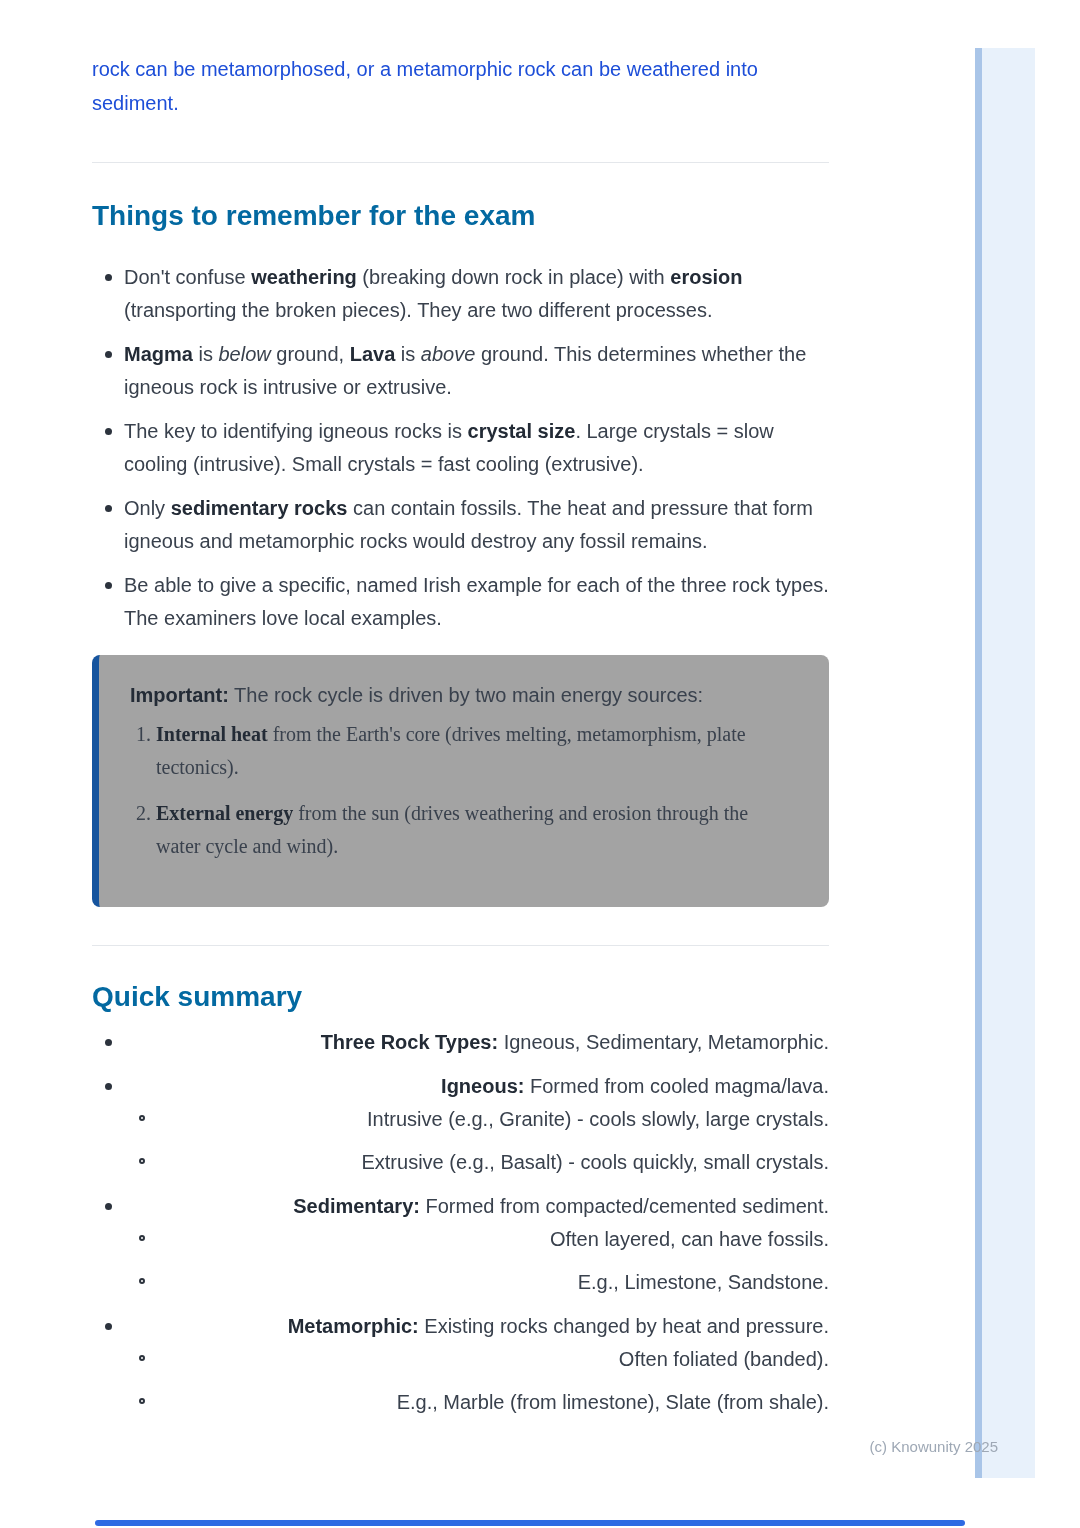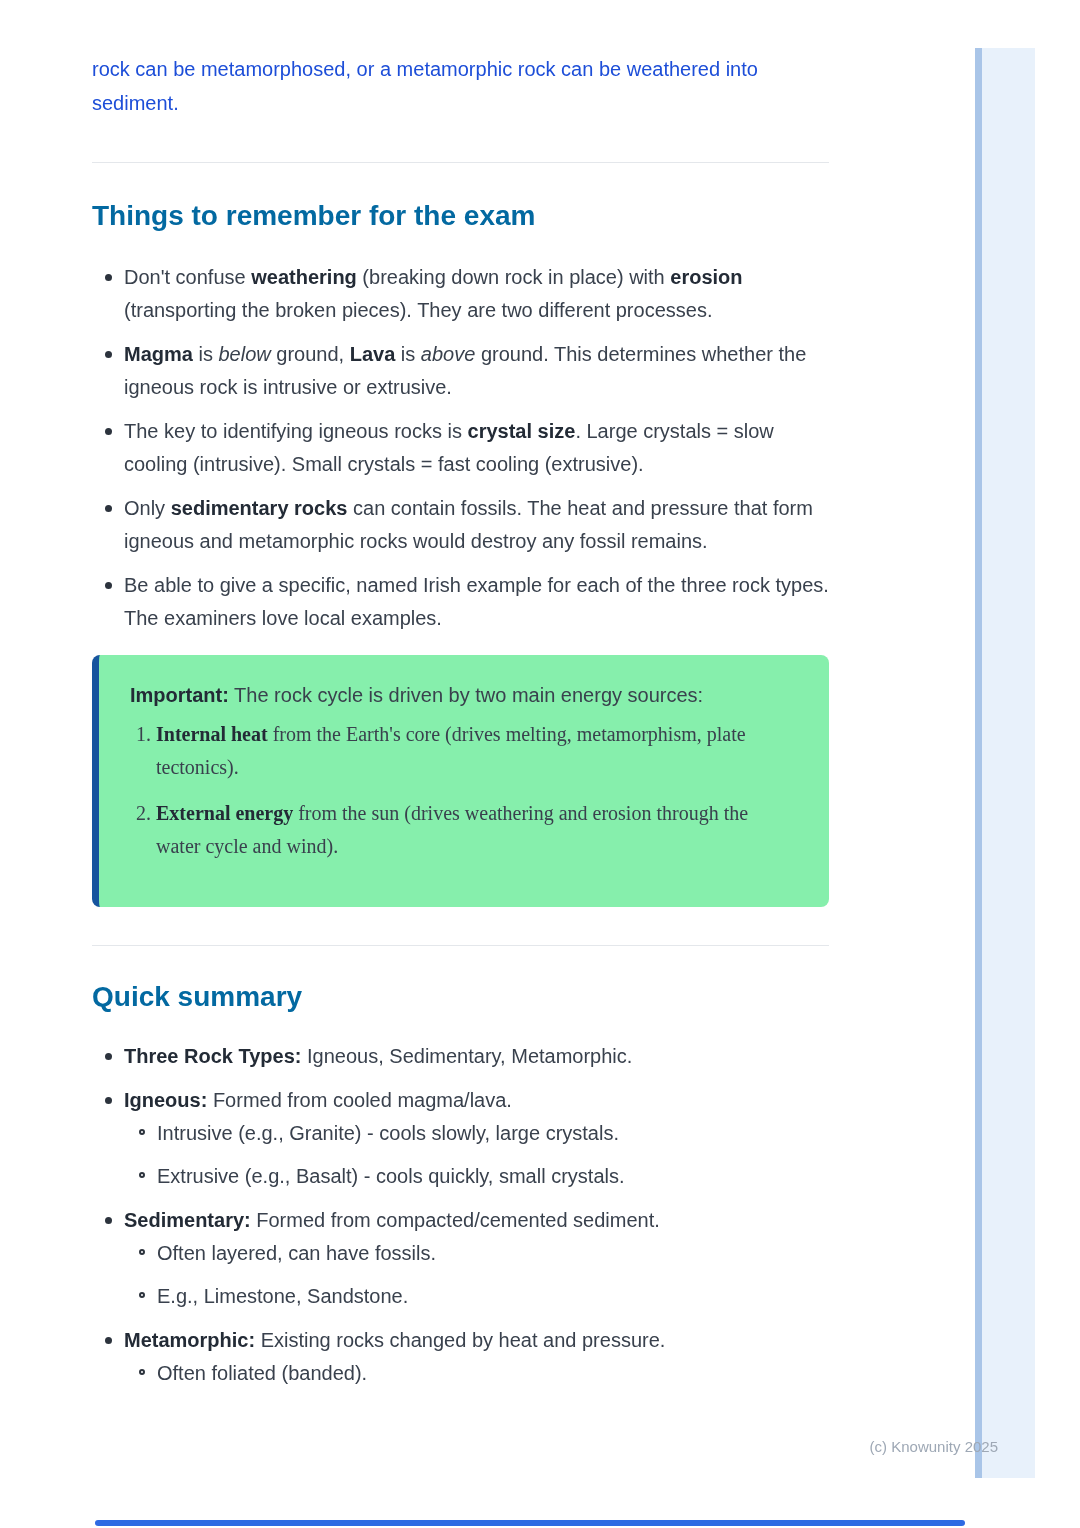--- a/index.html
+++ b/index.html
@@ -11,30 +11,30 @@
   .intro{margin:52px 0 0 0;font-size:20px;line-height:34px;color:#1d4ed8;}
   .divider{border:none;border-top:1px solid #e4e7eb;margin:42px 0 0 0;height:0;}
   .divider.second{margin-top:38px;}
   h2.section-title{margin:36px 0 0 0;font-size:28px;line-height:34px;font-weight:bold;color:#0369a1;letter-spacing:0;}
   h2.summary-title{margin-top:34px;}
 
   ul.bullet-list{list-style:none;margin:28px 0 0 0;padding:0;font-size:20px;line-height:33px;}
   ul.bullet-list>li{position:relative;padding-left:32px;margin-bottom:11px;}
   ul.bullet-list>li::before{content:"";position:absolute;left:13px;top:13px;width:7px;height:7px;border-radius:50%;background:#2c333d;}
 
-  ul.summary-list{margin-top:26px;}
+  ul.summary-list{margin-top:12px;text-align:right;}
   ul.circle-list{list-style:none;margin:0;padding:0;}
   ul.circle-list>li{position:relative;padding-left:33px;margin-bottom:10px;}
   ul.circle-list>li::before{content:"";position:absolute;left:15px;top:12px;width:6px;height:6px;border-radius:50%;background:transparent;border:2px solid #2c333d;box-sizing:border-box;}
 
   .bold{font-weight:bold;color:#232b36;}
   .italic{font-style:italic;}
 
   .callout{
-    margin-top:20px;background:#86efac;border-left:7px solid #16549e;
+    margin-top:20px;background:#a3a3a3;border-left:7px solid #16549e;
     border-radius:8px;padding:24px 40px 28px 31px;box-sizing:border-box;
     font-size:20px;line-height:33px;
   }
   .callout-lead{margin:0;}
   .callout ol{margin:6px 0 0 0;padding:0 0 0 26px;font-family:Liberation Serif, serif;}
   .callout ol li{margin-bottom:13px;}
   .callout ol li:last-child{margin-bottom:16px;}
 
   .watermark{position:absolute;top:1438px;right:82px;font-size:15px;color:#9ea8b5;z-index:3;}
   .scroll-strip{position:absolute;left:975px;top:48px;width:53px;height:1430px;background:#e8f1fb;border-left:7px solid #a9c5e8;z-index:1;}
@@ -76,20 +76,21 @@
       <li><span class="bold">Igneous:</span><span> Formed from cooled magma/lava.</span><ul class="circle-list">
           <li><span>Intrusive (e.g., Granite) - cools slowly, large crystals.</span></li>
           <li><span>Extrusive (e.g., Basalt) - cools quickly, small crystals.</span></li>
         </ul></li>
       <li><span class="bold">Sedimentary:</span><span> Formed from compacted/cemented sediment.</span><ul class="circle-list">
           <li><span>Often layered, can have fossils.</span></li>
           <li><span>E.g., Limestone, Sandstone.</span></li>
         </ul></li>
       <li><span class="bold">Metamorphic:</span><span> Existing rocks changed by heat and pressure.</span><ul class="circle-list">
           <li><span>Often foliated (banded).</span></li>
+          <li><span>E.g., Marble (from limestone), Slate (from shale).</span></li>
         </ul></li>
     </ul>
 
 </div>
 
 <div class="scroll-strip"></div>
 <div class="watermark">(c) Knowunity 2025</div>
 <div class="bottom-bar"></div>
 
 </body></html>

